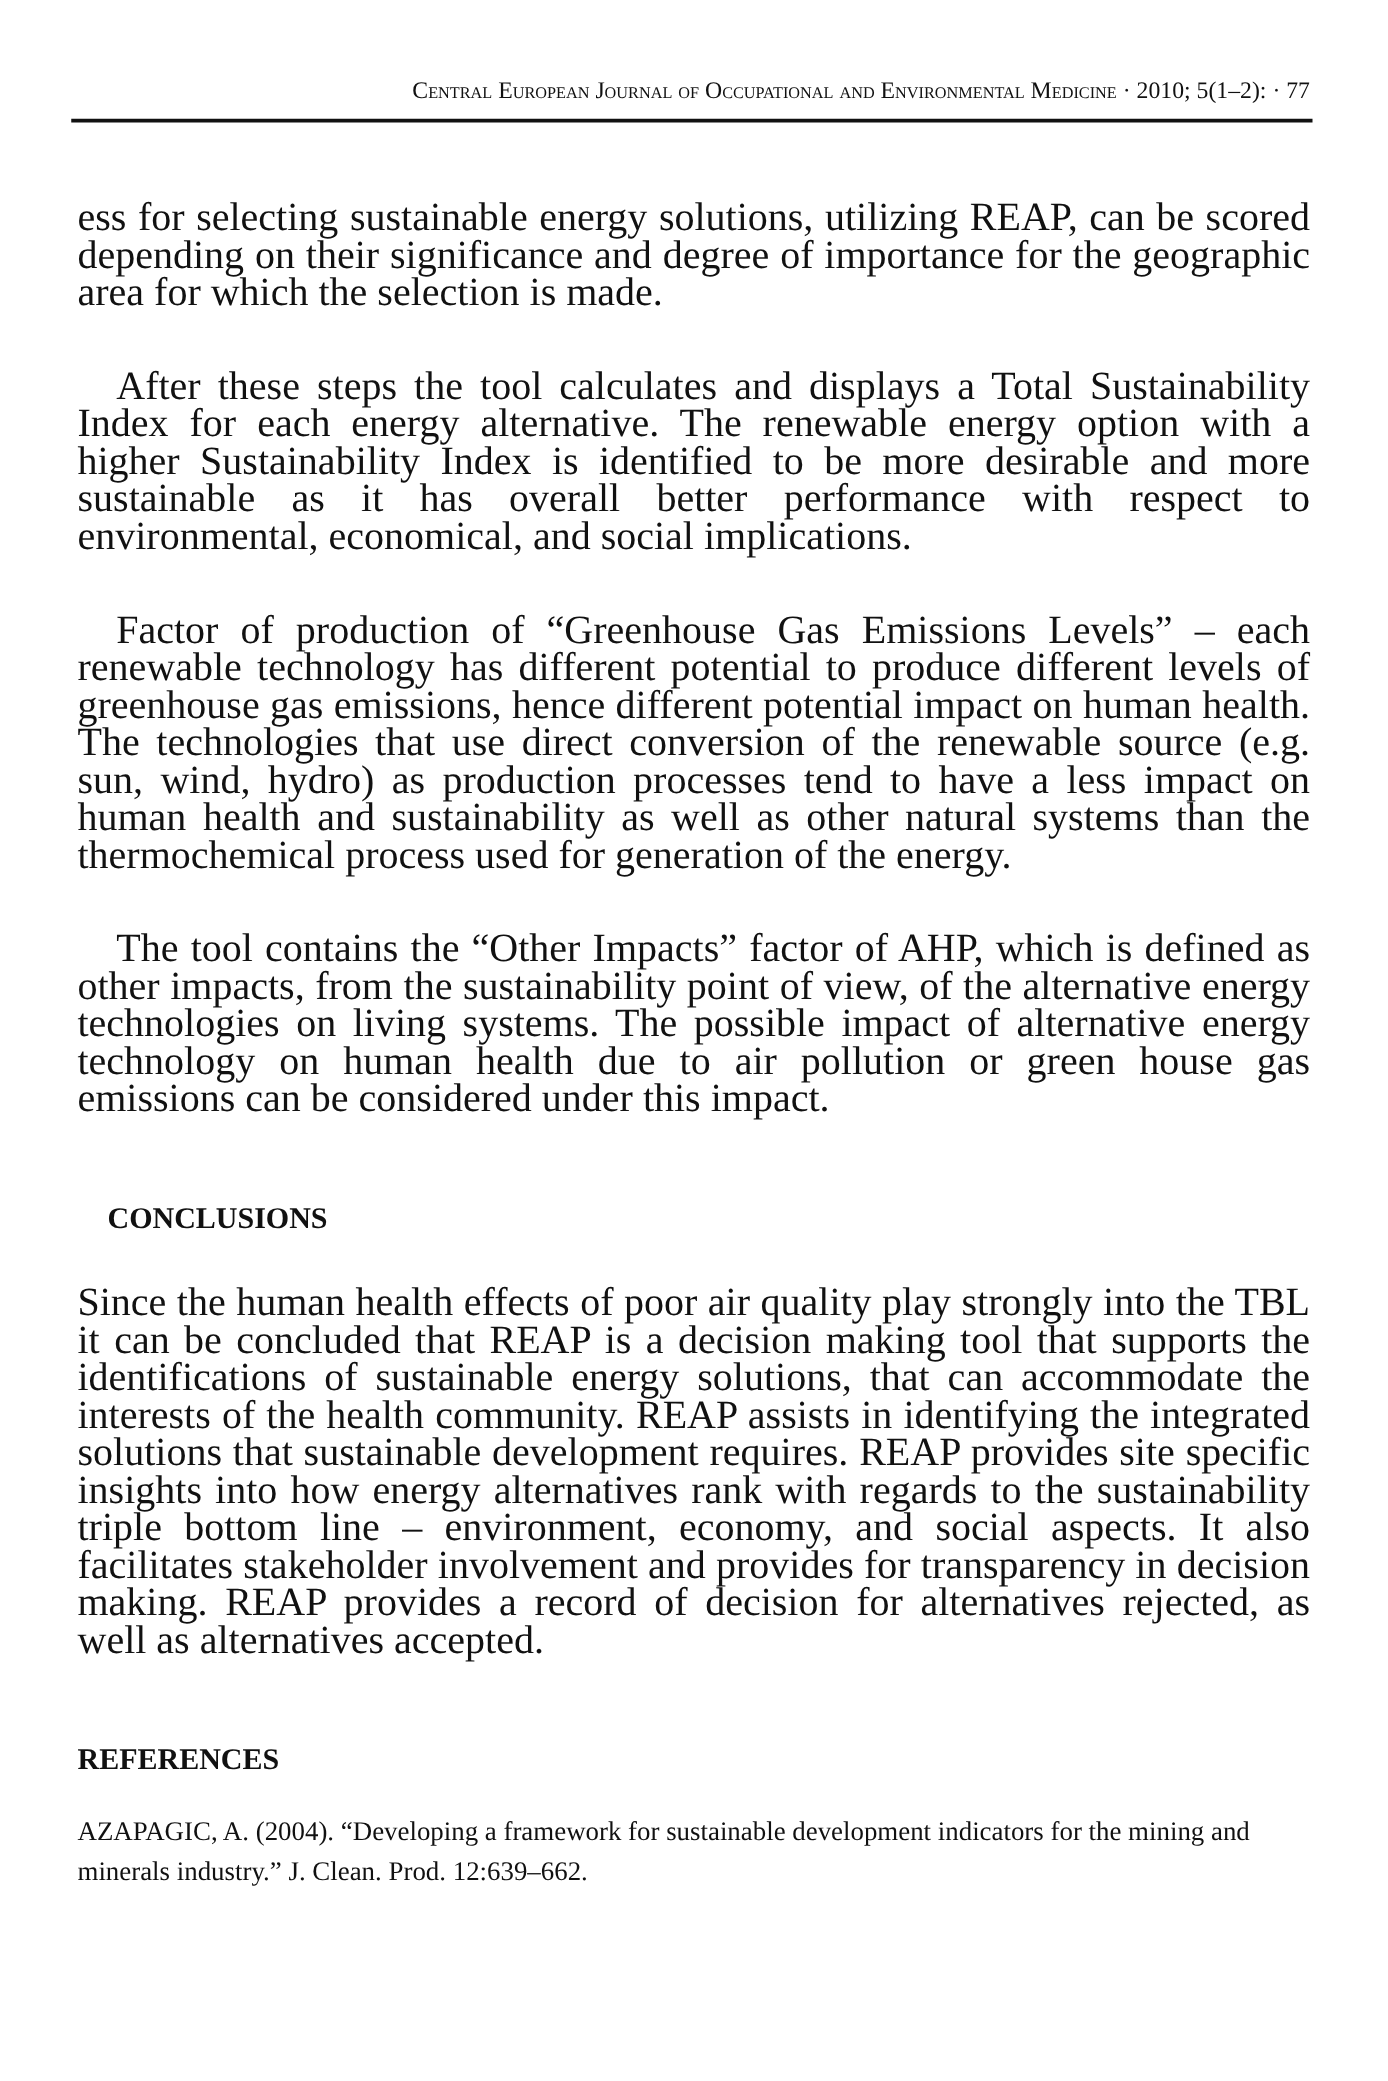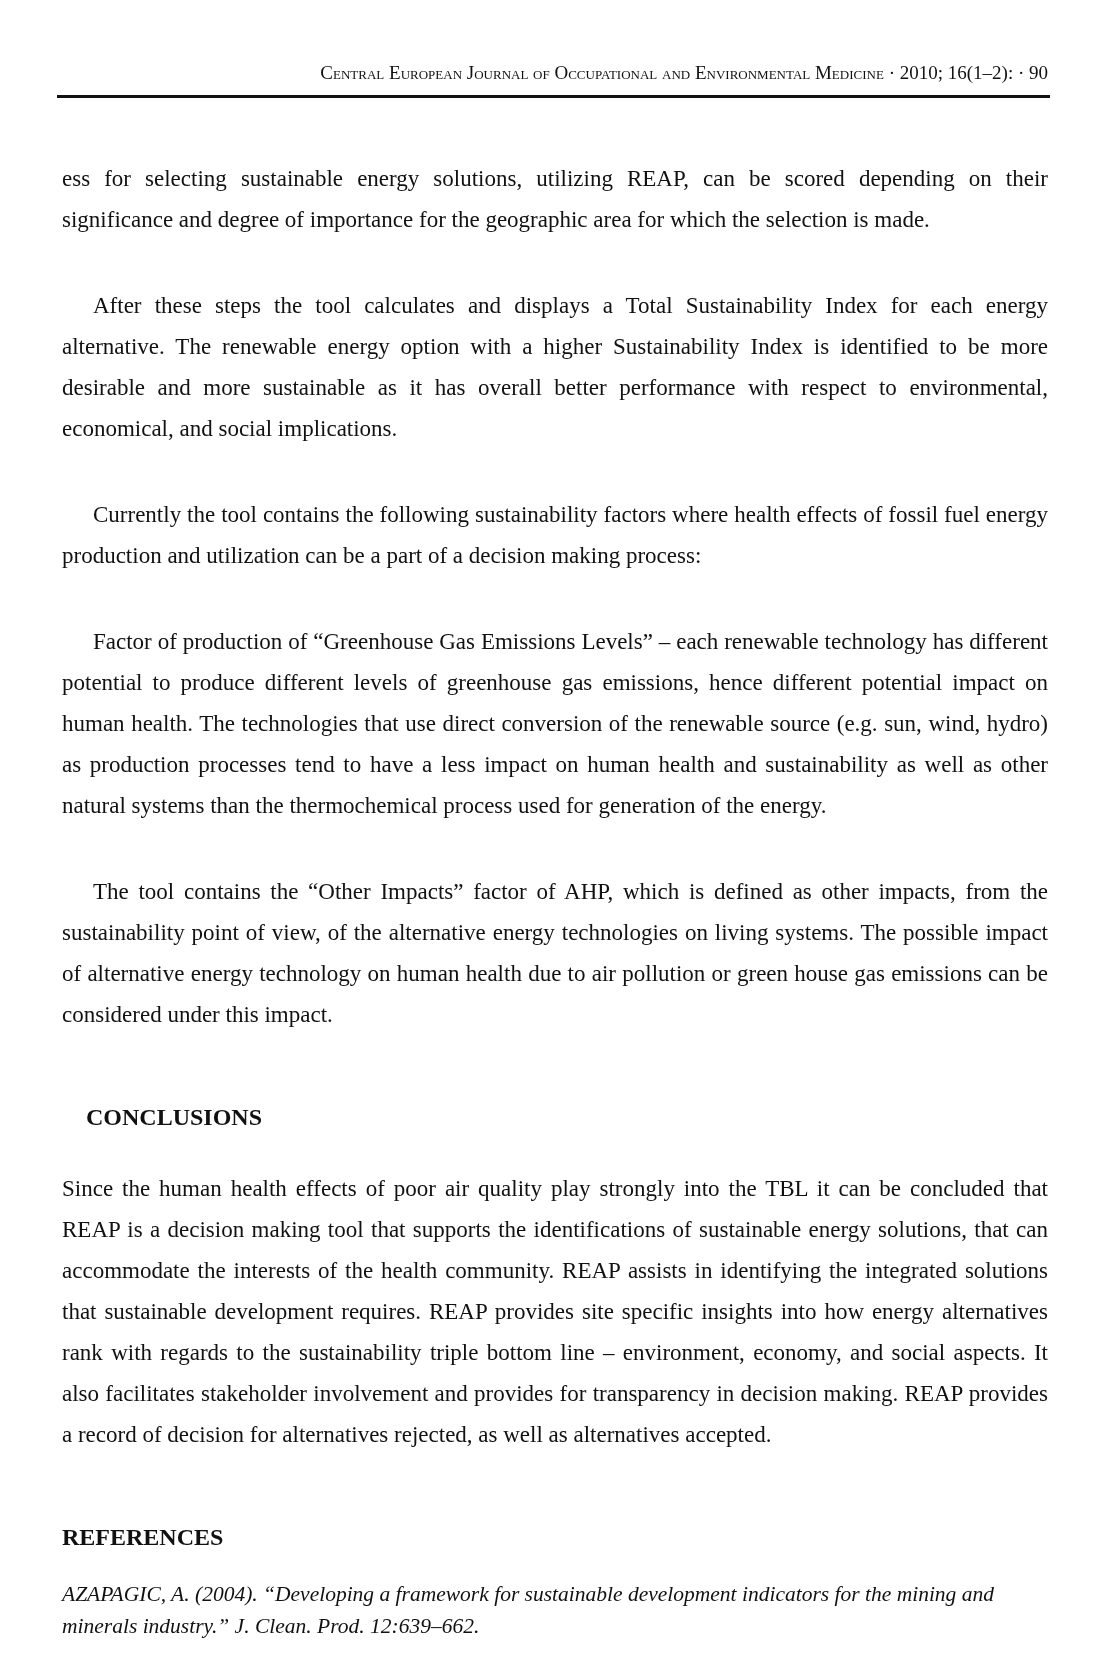--- a/index.html
+++ b/index.html
@@ -3,39 +3,38 @@
 <meta charset="utf-8">
 <style>
   html, body { margin: 0; padding: 0; background: #ffffff; }
   body { width: 1110px; height: 1665px; position: relative; overflow: hidden;
          font-family: "Liberation Serif", "DejaVu Serif", serif; color: #111; }
   .running-head { position: absolute; left: 58px; top: 62px; width: 990px;
          text-align: right; font-size: 19px; letter-spacing: 0; white-space: nowrap; }
   .running-head .sc { font-variant: small-caps; }
   .rule { position: absolute; left: 57px; top: 95px; width: 993px; height: 3px; background: #111; }
   .content { position: absolute; left: 62px; top: 158px; width: 986px; }
-  .para { font-size: 23px; line-height: 41px; text-align: justify; margin: 0; hyphens: manual; }
+  .para { font-size: 32px; line-height: 30px; text-align: justify; margin: 0; hyphens: manual; }
   .para.indent { text-indent: 31px; margin-top: 45px; }
   .heading { font-size: 24px; font-weight: bold; margin: 0; line-height: 33.5px; }
   #h-conc { margin-top: 66px; margin-bottom: 33px; margin-left: 24px; }
   #h-ref { margin-top: 66px; margin-bottom: 24px; }
-  .ref { font-size: 21.5px; line-height: 32px; text-align: left; margin: 0; font-style: italic; }
+  .ref { font-size: 21.5px; line-height: 32px; text-align: left; margin: 0; }
 </style>
 </head>
 <body>
 
 <div class="running-head">
-  <span class="sc">Central European Journal of Occupational and Environmental Medicine</span><span> · 2010; 16(1–2): · 90</span>
+  <span class="sc">Central European Journal of Occupational and Environmental Medicine</span><span> · 2010; 5(1–2): · 77</span>
 </div>
 <div class="rule"></div>
 
 <div class="content">
   <p class="para">ess for selecting sustainable energy solutions, utilizing REAP, can be scored de­pending on their significance and degree of importance for the geographic area for which the selection is made.</p>
   <p class="para indent">After these steps the tool calculates and displays a Total Sustainability Index for each energy alternative. The renewable energy option with a higher Sustainability Index is identified to be more desirable and more sustainable as it has overall better performance with respect to environmental, economical, and social implications.</p>
-  <p class="para indent">Currently the tool contains the following sustainability factors where health ef­fects of fossil fuel energy production and utilization can be a part of a decision mak­ing process:</p>
   <p class="para indent">Factor of production of “Greenhouse Gas Emissions Levels” – each renewable technology has different potential to produce different levels of greenhouse gas emissions, hence different potential impact on human health. The technologies that use direct conversion of the renewable source (e.g. sun, wind, hydro) as production processes tend to have a less impact on human health and sustainability as well as other natural systems than the thermochemical process used for generation of the energy.</p>
   <p class="para indent">The tool contains the “Other Impacts” factor of AHP, which is defined as other impacts, from the sustainability point of view, of the alternative energy technologies on living systems. The possible impact of alternative energy technology on human health due to air pollution or green house gas emissions can be considered under this impact.</p>
 
   <h2 class="heading" id="h-conc">CONCLUSIONS</h2>
   <p class="para">Since the human health effects of poor air quality play strongly into the TBL it can be concluded that REAP is a decision making tool that supports the identifications of sustainable energy solutions, that can accommodate the interests of the health community. REAP assists in identifying the integrated solutions that sustainable development requires. REAP provides site specific insights into how energy alterna­tives rank with regards to the sustainability triple bottom line – environment, econ­omy, and social aspects. It also facilitates stakeholder involvement and provides for transparency in decision making. REAP provides a record of decision for alterna­tives rejected, as well as alternatives accepted.</p>
 
   <h2 class="heading" id="h-ref">REFERENCES</h2>
   <p class="ref">AZAPAGIC, A. (2004). “Developing a framework for sustainable development indicators for the mining and minerals industry.” J. Clean. Prod. 12:639–662.</p>
 </div>
 

